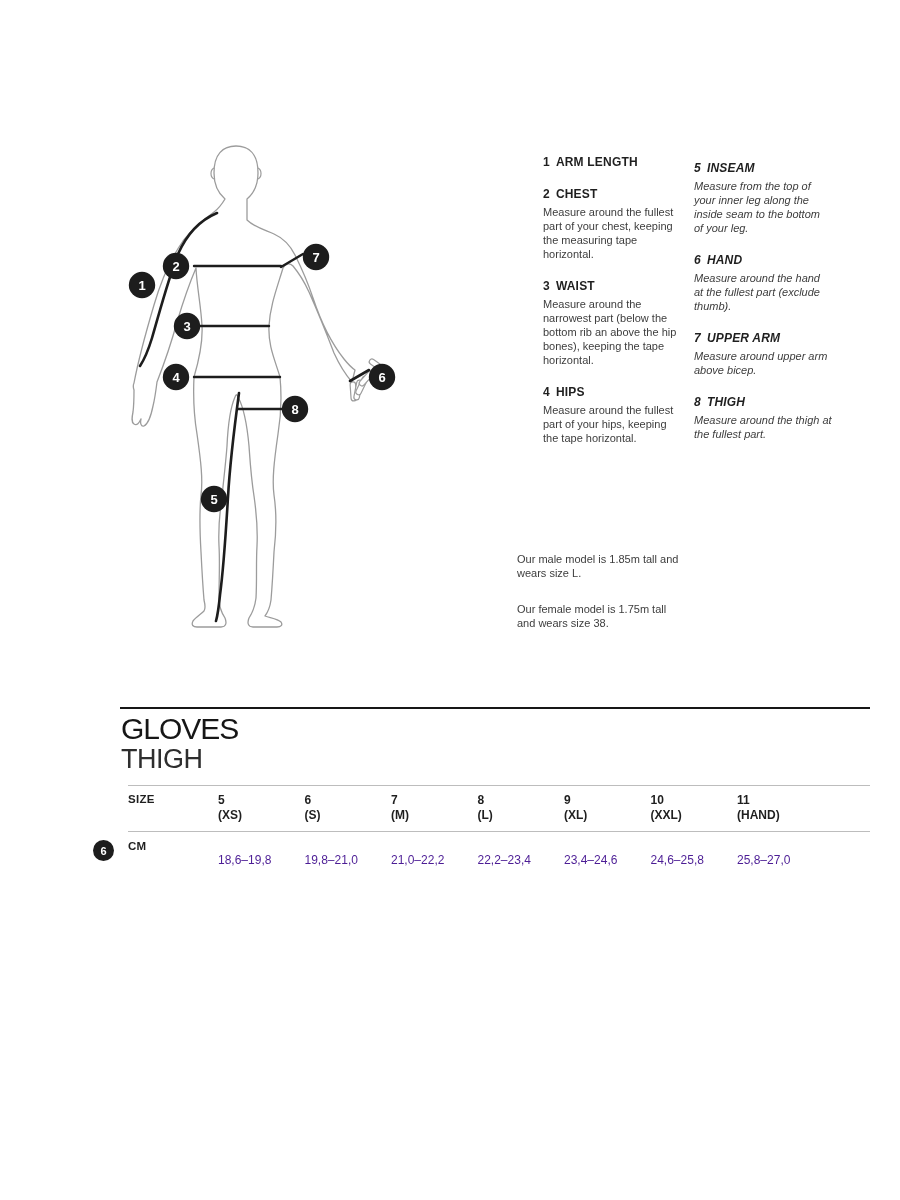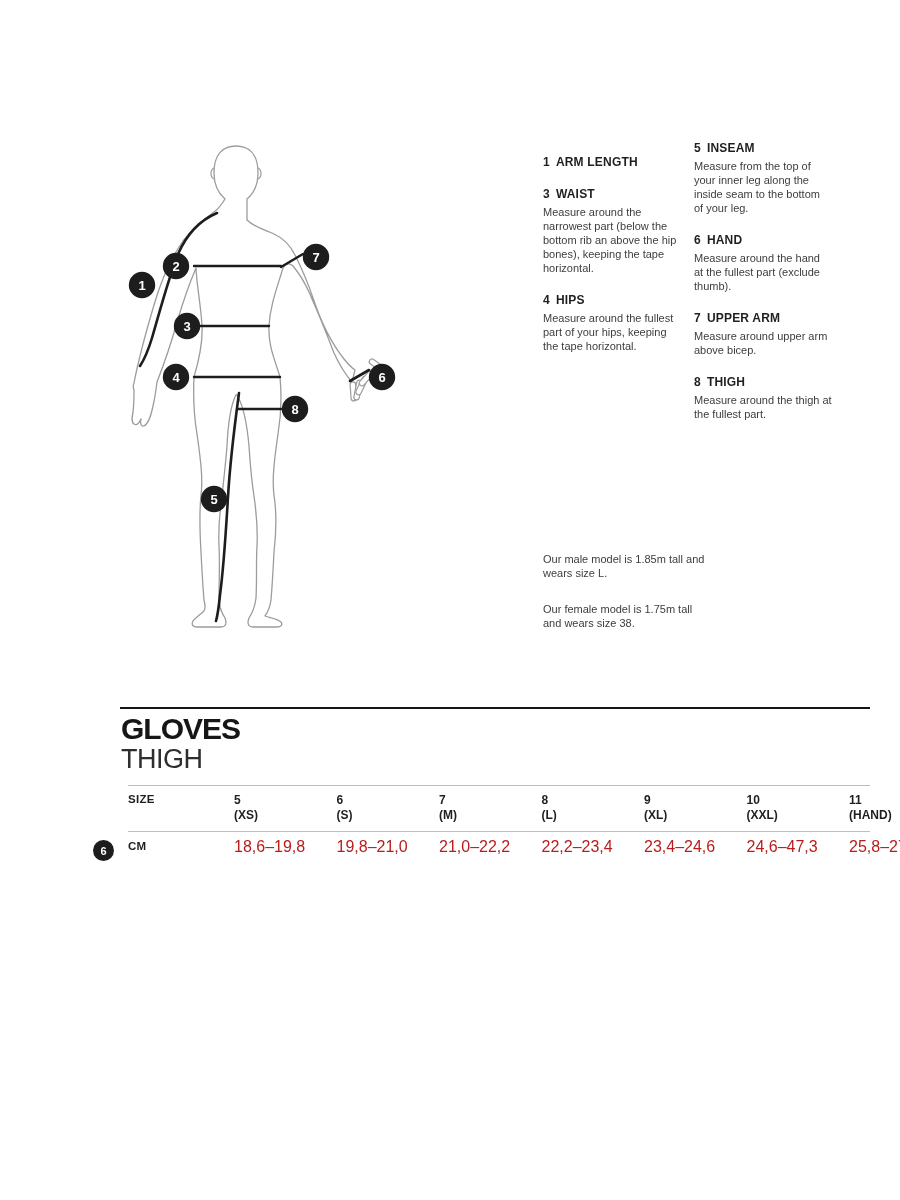--- a/index.html
+++ b/index.html
@@ -8,47 +8,47 @@
 
   
   .figure-wrap{position:absolute;left:55px;top:125px;width:380px;height:525px;}
   .figure-wrap svg{display:block;}
   .marker circle{fill:#1d1d1d;}
   .marker text{fill:#ffffff;font-size:13px;font-weight:bold;font-family:"Liberation Sans",sans-serif;text-anchor:middle;}
 
   
   .col{position:absolute;width:138px;}
   .col-1{left:543px;top:155px;}
-  .col-2{left:694px;top:141px;}
+  .col-2{left:694px;top:161px;font-style:italic;}
   .section{margin:0 0 18px 0;}
   .sec-head{font-size:12px;font-weight:bold;color:#1f1f1f;letter-spacing:.2px;margin-bottom:4px;white-space:nowrap;}
   .sec-num{display:inline-block;margin-right:6px;}
   .sec-body{margin:0;font-size:11px;line-height:14px;color:#3d3d3d;}
 
-  .notes{position:absolute;left:543px;top:552px;width:165px;}
+  .notes{position:absolute;left:517px;top:552px;width:165px;}
   .note{margin:0 0 22px 0;font-size:11px;line-height:14px;color:#3d3d3d;}
 
   
   .title-rule{position:absolute;left:120px;top:707px;width:750px;height:2.4px;background:#161616;}
   .product-title{position:absolute;left:121px;top:713px;}
-  .product-title .main{font-size:30px;line-height:32px;font-weight:bold;letter-spacing:-1px;color:#161616;}
+  .product-title .main{font-size:30px;line-height:32px;font-weight:normal;letter-spacing:-1px;color:#161616;}
   .product-title .sub{font-size:27px;line-height:29px;font-weight:400;letter-spacing:-0.5px;color:#2e2e2e;}
 
   
   .size-table{position:absolute;left:128px;top:785px;width:742px;}
   .t-rule{height:1px;background:#bdbdbd;width:742px;}
-  .t-grid{display:grid;grid-template-columns:90px repeat(7,86.5px);gap:16px;}
+  .t-grid{display:grid;grid-template-columns:90px repeat(7,86.5px);}
   .t-head{padding:7px 0 8px 0;}
   .t-corner{font-size:11.5px;font-weight:bold;color:#1f1f1f;letter-spacing:.3px;}
   .t-size{font-size:12px;font-weight:bold;color:#1f1f1f;line-height:15px;}
   .t-sizelabel{font-size:12px;font-weight:bold;color:#1f1f1f;line-height:15px;}
   .t-body{padding-top:7px;}
   .t-row{line-height:15px;}
   .t-rowlabel{font-size:11.5px;font-weight:bold;color:#1f1f1f;letter-spacing:.2px;}
-  .t-val{font-size:16px;color:#b91c1c;}
+  .t-val{font-size:12px;color:#4c1d95;margin-top:14px;}
 
   .hand-badge{position:absolute;left:93px;top:840px;width:21px;height:21px;border-radius:50%;
     background:#1d1d1d;color:#fff;font-size:11px;font-weight:bold;display:flex;align-items:center;justify-content:center;}
 </style>
 </head>
 <body>
 
 <div class="page">
 
   <div class="figure-wrap">
@@ -176,20 +176,24 @@
           <text y="4.5">8</text>
       </g>
     </svg>
   </div>
 
   <div class="col col-1">
     <div class="section">
       <div class="sec-head"><span class="sec-num">1</span><span>ARM LENGTH</span></div>
     </div>
     <div class="section">
+      <div class="sec-head"><span class="sec-num">2</span><span>CHEST</span></div>
+      <p class="sec-body">Measure around the fullest part of your chest, keeping the measuring tape horizontal.</p>
+    </div>
+    <div class="section">
       <div class="sec-head"><span class="sec-num">3</span><span>WAIST</span></div>
       <p class="sec-body">Measure around the narrowest part (below the bottom rib an above the hip bones), keeping the tape horizontal.</p>
     </div>
     <div class="section">
       <div class="sec-head"><span class="sec-num">4</span><span>HIPS</span></div>
       <p class="sec-body">Measure around the fullest part of your hips, keeping the tape horizontal.</p>
     </div>
   </div>
 
   <div class="col col-2">
@@ -262,19 +266,19 @@
     <div class="t-rule"></div>
 
     <div class="t-body">
       <div class="t-grid t-row">
         <div class="t-rowlabel">CM</div>
         <div class="t-val">18,6–19,8</div>
         <div class="t-val">19,8–21,0</div>
         <div class="t-val">21,0–22,2</div>
         <div class="t-val">22,2–23,4</div>
         <div class="t-val">23,4–24,6</div>
-        <div class="t-val">24,6–47,3</div>
+        <div class="t-val">24,6–25,8</div>
         <div class="t-val">25,8–27,0</div>
       </div>
     </div>
   </div>
 
 </div>
 
 </body></html>

